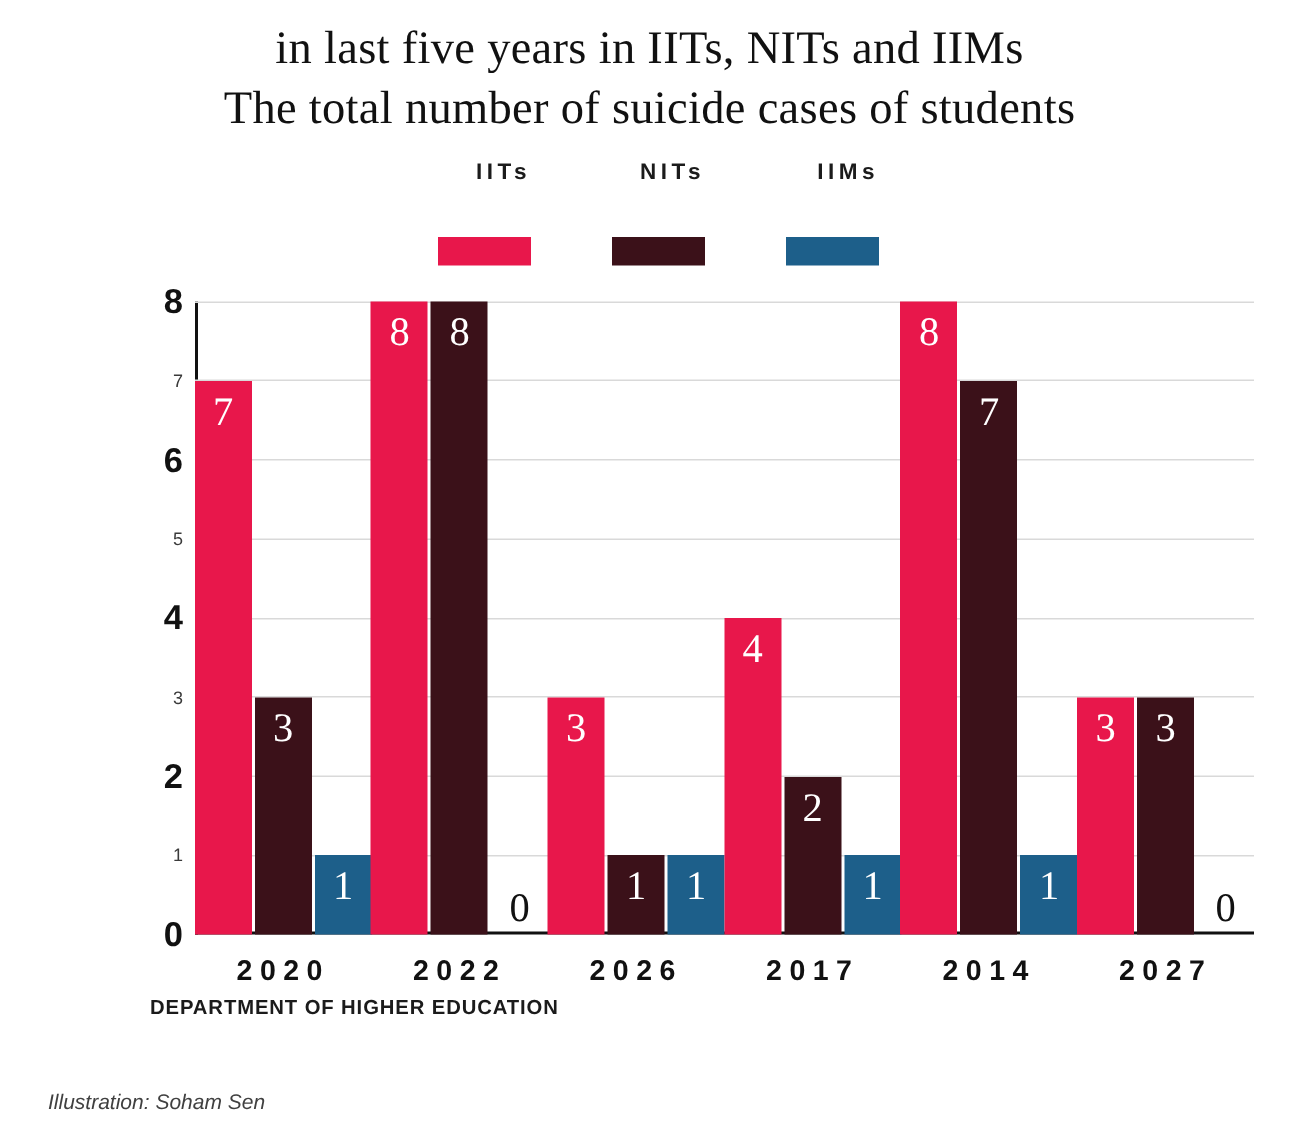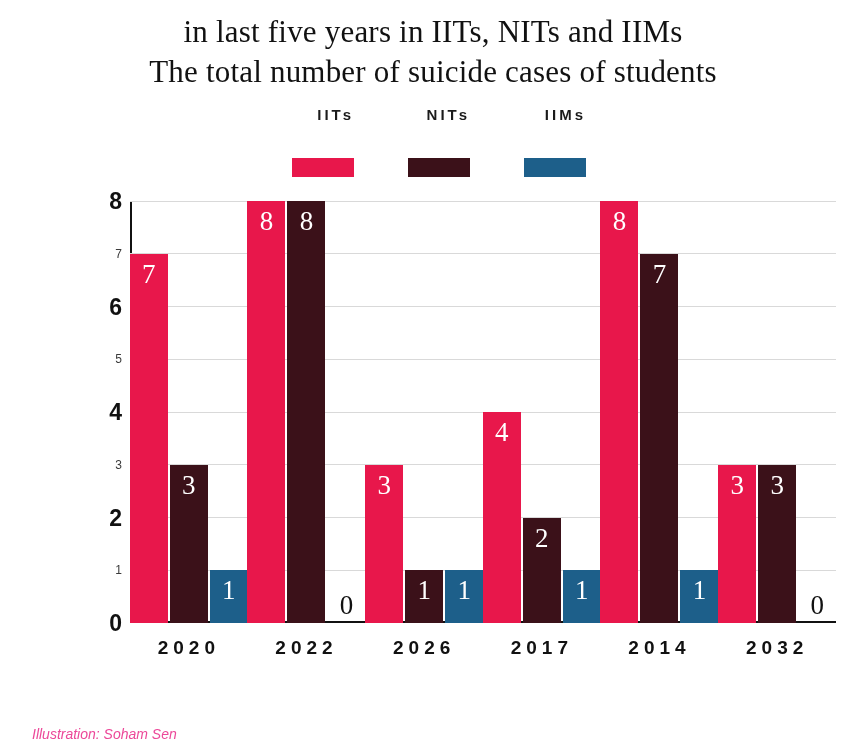--- a/index.html
+++ b/index.html
@@ -184,21 +184,21 @@
     color: #1b1b1b;
     text-transform: uppercase;
   }
   #credit {
     position: absolute;
     left: 32px;
     top: 726px;
     font-family: "Liberation Sans", sans-serif;
     font-style: italic;
     font-size: 14px;
-    color: #ec4899;
+    color: #404040;
   }
 </style>
 </head>
 <body>
 
 <div id="title">
   <span class="line">in last five years in IITs, NITs and IIMs</span>
   <span class="line">The total number of suicide cases of students</span>
 </div>
 
@@ -324,20 +324,21 @@
           <div class="bar-value outside" style="bottom: 4px;">0</div>
         </div>
       </div>
     </div>
   <div id="xlabels">
       <div class="xlabel" style="left: 0px; width: 117.667px;">2020</div>
       <div class="xlabel" style="left: 117.667px; width: 117.667px;">2022</div>
       <div class="xlabel" style="left: 235.333px; width: 117.667px;">2026</div>
       <div class="xlabel" style="left: 353px; width: 117.667px;">2017</div>
       <div class="xlabel" style="left: 470.667px; width: 117.667px;">2014</div>
-      <div class="xlabel" style="left: 588.333px; width: 117.667px;">2032</div>
+      <div class="xlabel" style="left: 588.333px; width: 117.667px;">2027</div>
     </div>
 </div>
 
 <div id="source">
+  <div>Department of Higher Education</div>
 </div>
 
 <div id="credit">Illustration: Soham Sen</div>
 
 </body></html>

